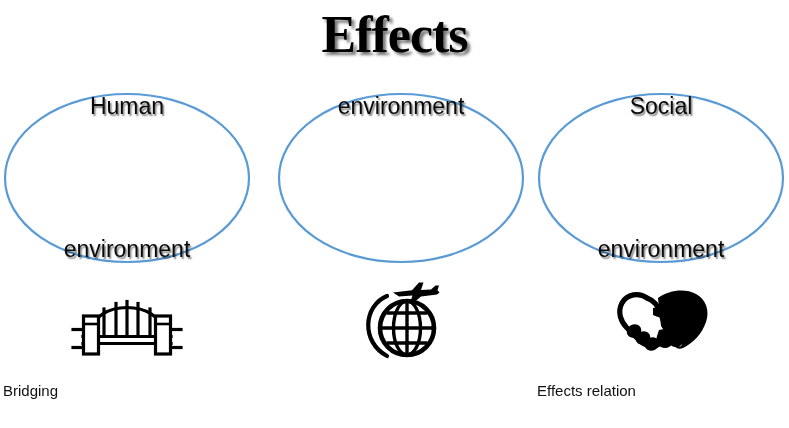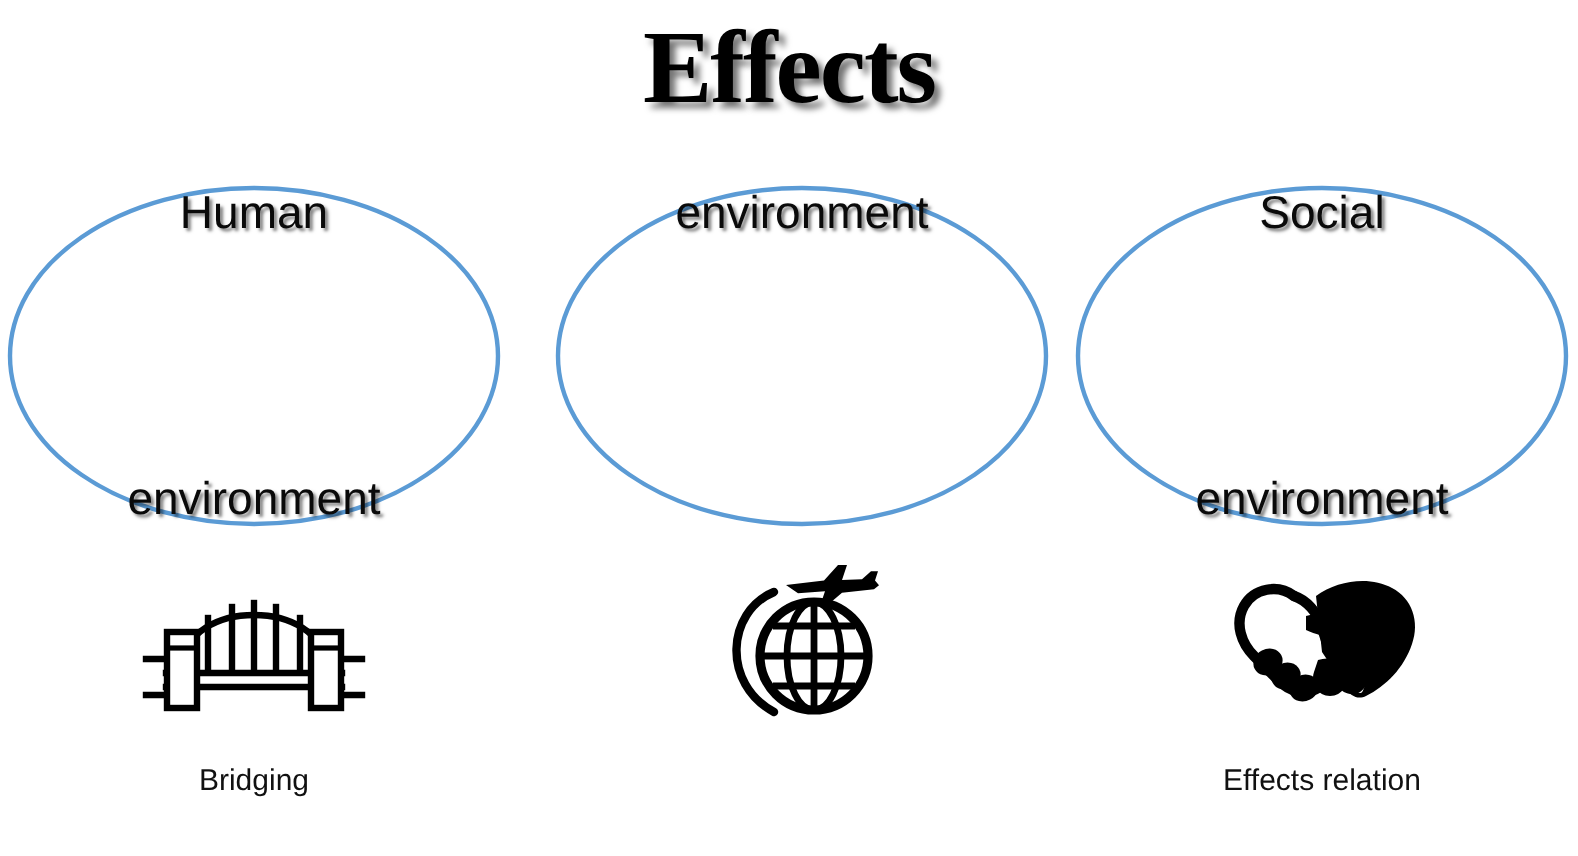--- a/index.html
+++ b/index.html
@@ -92,21 +92,20 @@
     display: flex;
     align-items: center;
     justify-content: center;
   }
   .icon-wrap svg { display: block; }
 
   
   .caption {
     margin-top: 16px;
     width: 248px;
-    text-align: center;
     font-family: "Liberation Sans", sans-serif;
     font-size: 15px;
     line-height: 1.2;
     color: #111111;
     white-space: nowrap;
   }
 </style>
 </head>
 <body>
 

